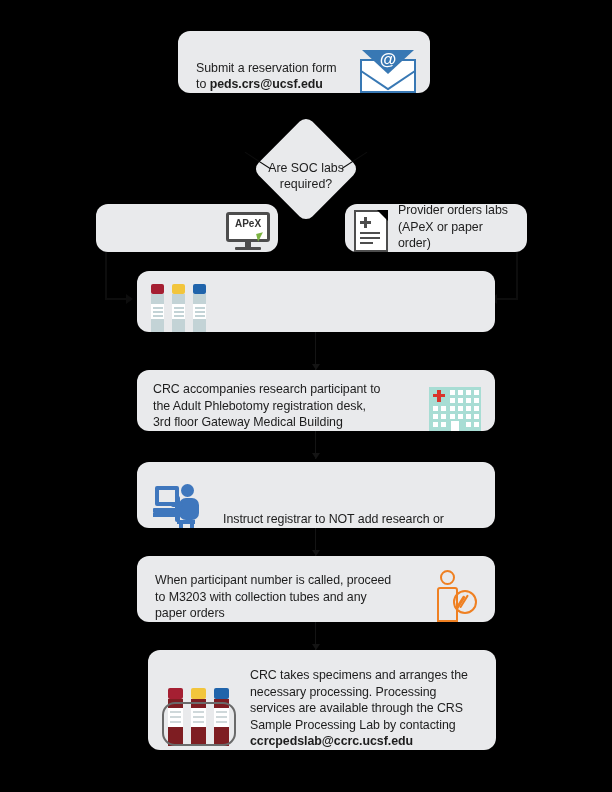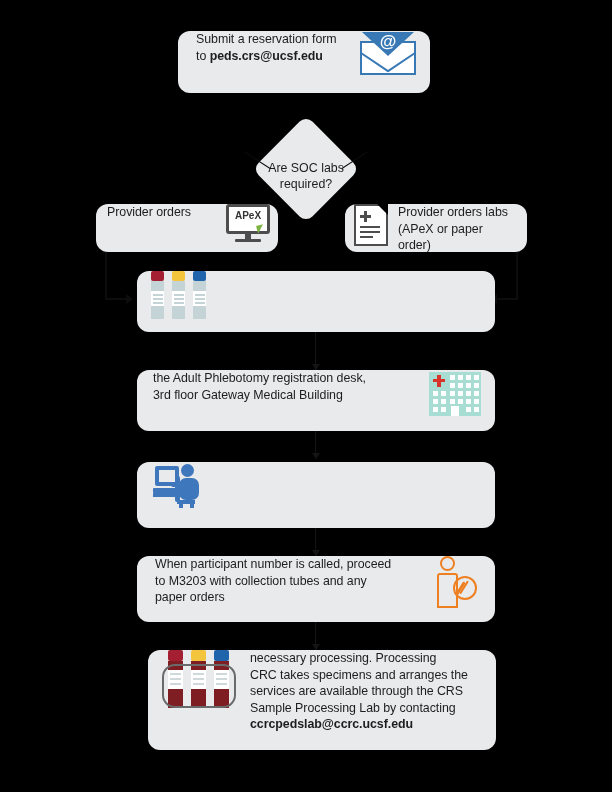--- a/index.html
+++ b/index.html
@@ -14,21 +14,21 @@
   }
   #stage{position:absolute;left:0;top:0;width:612px;height:792px;}
 
   
   .node{
     position:absolute;
     background:#e9eaec;
     border-radius:12px;
     box-sizing:border-box;
     display:flex;
-    align-items:flex-start;
+    align-items:flex-end;
     color:#1b1b1b;
   }
   .node .txt{
     font-size:12.4px;
     line-height:16.6px;
     letter-spacing:-0.05px;
     color:#1d1d1d;
   }
   .node .txt b{font-weight:bold;}
   .ico{flex:0 0 auto;display:flex;align-items:center;justify-content:center;}
@@ -154,21 +154,20 @@
   <div class="diamond-label" style="left:241px;top:160px;">
     <div>Are SOC labs</div>
     <div>required?</div>
   </div>
 
   <div class="ln" style="left:240px;top:168px;width:30px;height:1.4px;transform:rotate(33deg);transform-origin:right center;"></div>
   <div class="ln" style="left:342px;top:168px;width:30px;height:1.4px;transform:rotate(-33deg);transform-origin:left center;"></div>
 
   <div class="node" style="left:96px;top:204px;width:182px;height:48px;padding:0 8px 0 11px;">
     <div class="txt" style="flex:1;">
-      <div>Provider orders</div>
     </div>
     <div class="ico">
       <div class="apex">
         <div class="scr"></div>
         <div class="lbl">APeX</div>
         <div class="cur"></div>
         <div class="neck"></div>
         <div class="base"></div>
       </div>
     </div>
@@ -232,20 +231,21 @@
         </div>
       </div>
     </div>
   </div>
 
   <div class="ln faint" style="left:315px;top:332px;width:1.4px;height:38px;"></div>
   <div class="arrow down" style="left:312px;top:364px;"></div>
 
   <div class="node" style="left:137px;top:370px;width:358px;height:61px;padding:0 14px 0 16px;">
     <div class="txt" style="flex:1;">
+      <div>CRC accompanies research participant to</div>
       <div>the Adult Phlebotomy registration desk,</div>
       <div>3rd floor Gateway Medical Building</div>
     </div>
     <div class="ico" style="margin-left:10px;">
       <div class="hosp">
         <div class="bld"></div>
         <div class="crossh"></div>
           <div class="crossv"></div>
         <div class="win" style="left:21px;top:5px;"></div>
         <div class="win" style="left:29px;top:5px;"></div>
@@ -288,20 +288,21 @@
         <div class="chair"></div>
         <div class="head"></div>
         <div class="body"></div>
         <div class="arm"></div>
         <div class="legs"></div>
         <div class="lg1"></div>
         <div class="lg2"></div>
       </div>
     </div>
     <div class="txt" style="flex:1;">
+      <div>Instruct registrar to NOT add research or</div>
     </div>
   </div>
 
   <div class="ln faint" style="left:315px;top:528px;width:1.4px;height:28px;"></div>
   <div class="arrow down" style="left:312px;top:550px;"></div>
 
   <div class="node" style="left:137px;top:556px;width:358px;height:66px;padding:0 16px 0 18px;">
     <div class="txt" style="flex:1;">
       <div>When participant number is called, proceed</div>
       <div>to M3203 with collection tubes and any</div>
@@ -348,21 +349,21 @@
           <div class="lbl">
               <i style="top:3px"></i>
               <i style="top:8px"></i>
               <i style="top:13px"></i>
             </div>
         </div>
         <div class="pouch"></div>
       </div>
     </div>
     <div class="txt" style="flex:1;">
+      <div>CRC takes specimens and arranges the</div>
       <div>necessary processing. Processing</div>
-      <div>CRC takes specimens and arranges the</div>
       <div>services are available through the CRS</div>
       <div>Sample Processing Lab by contacting</div>
       <div><b>ccrcpedslab@ccrc.ucsf.edu</b></div>
     </div>
   </div>
 
 </div>
 
 </body></html>

